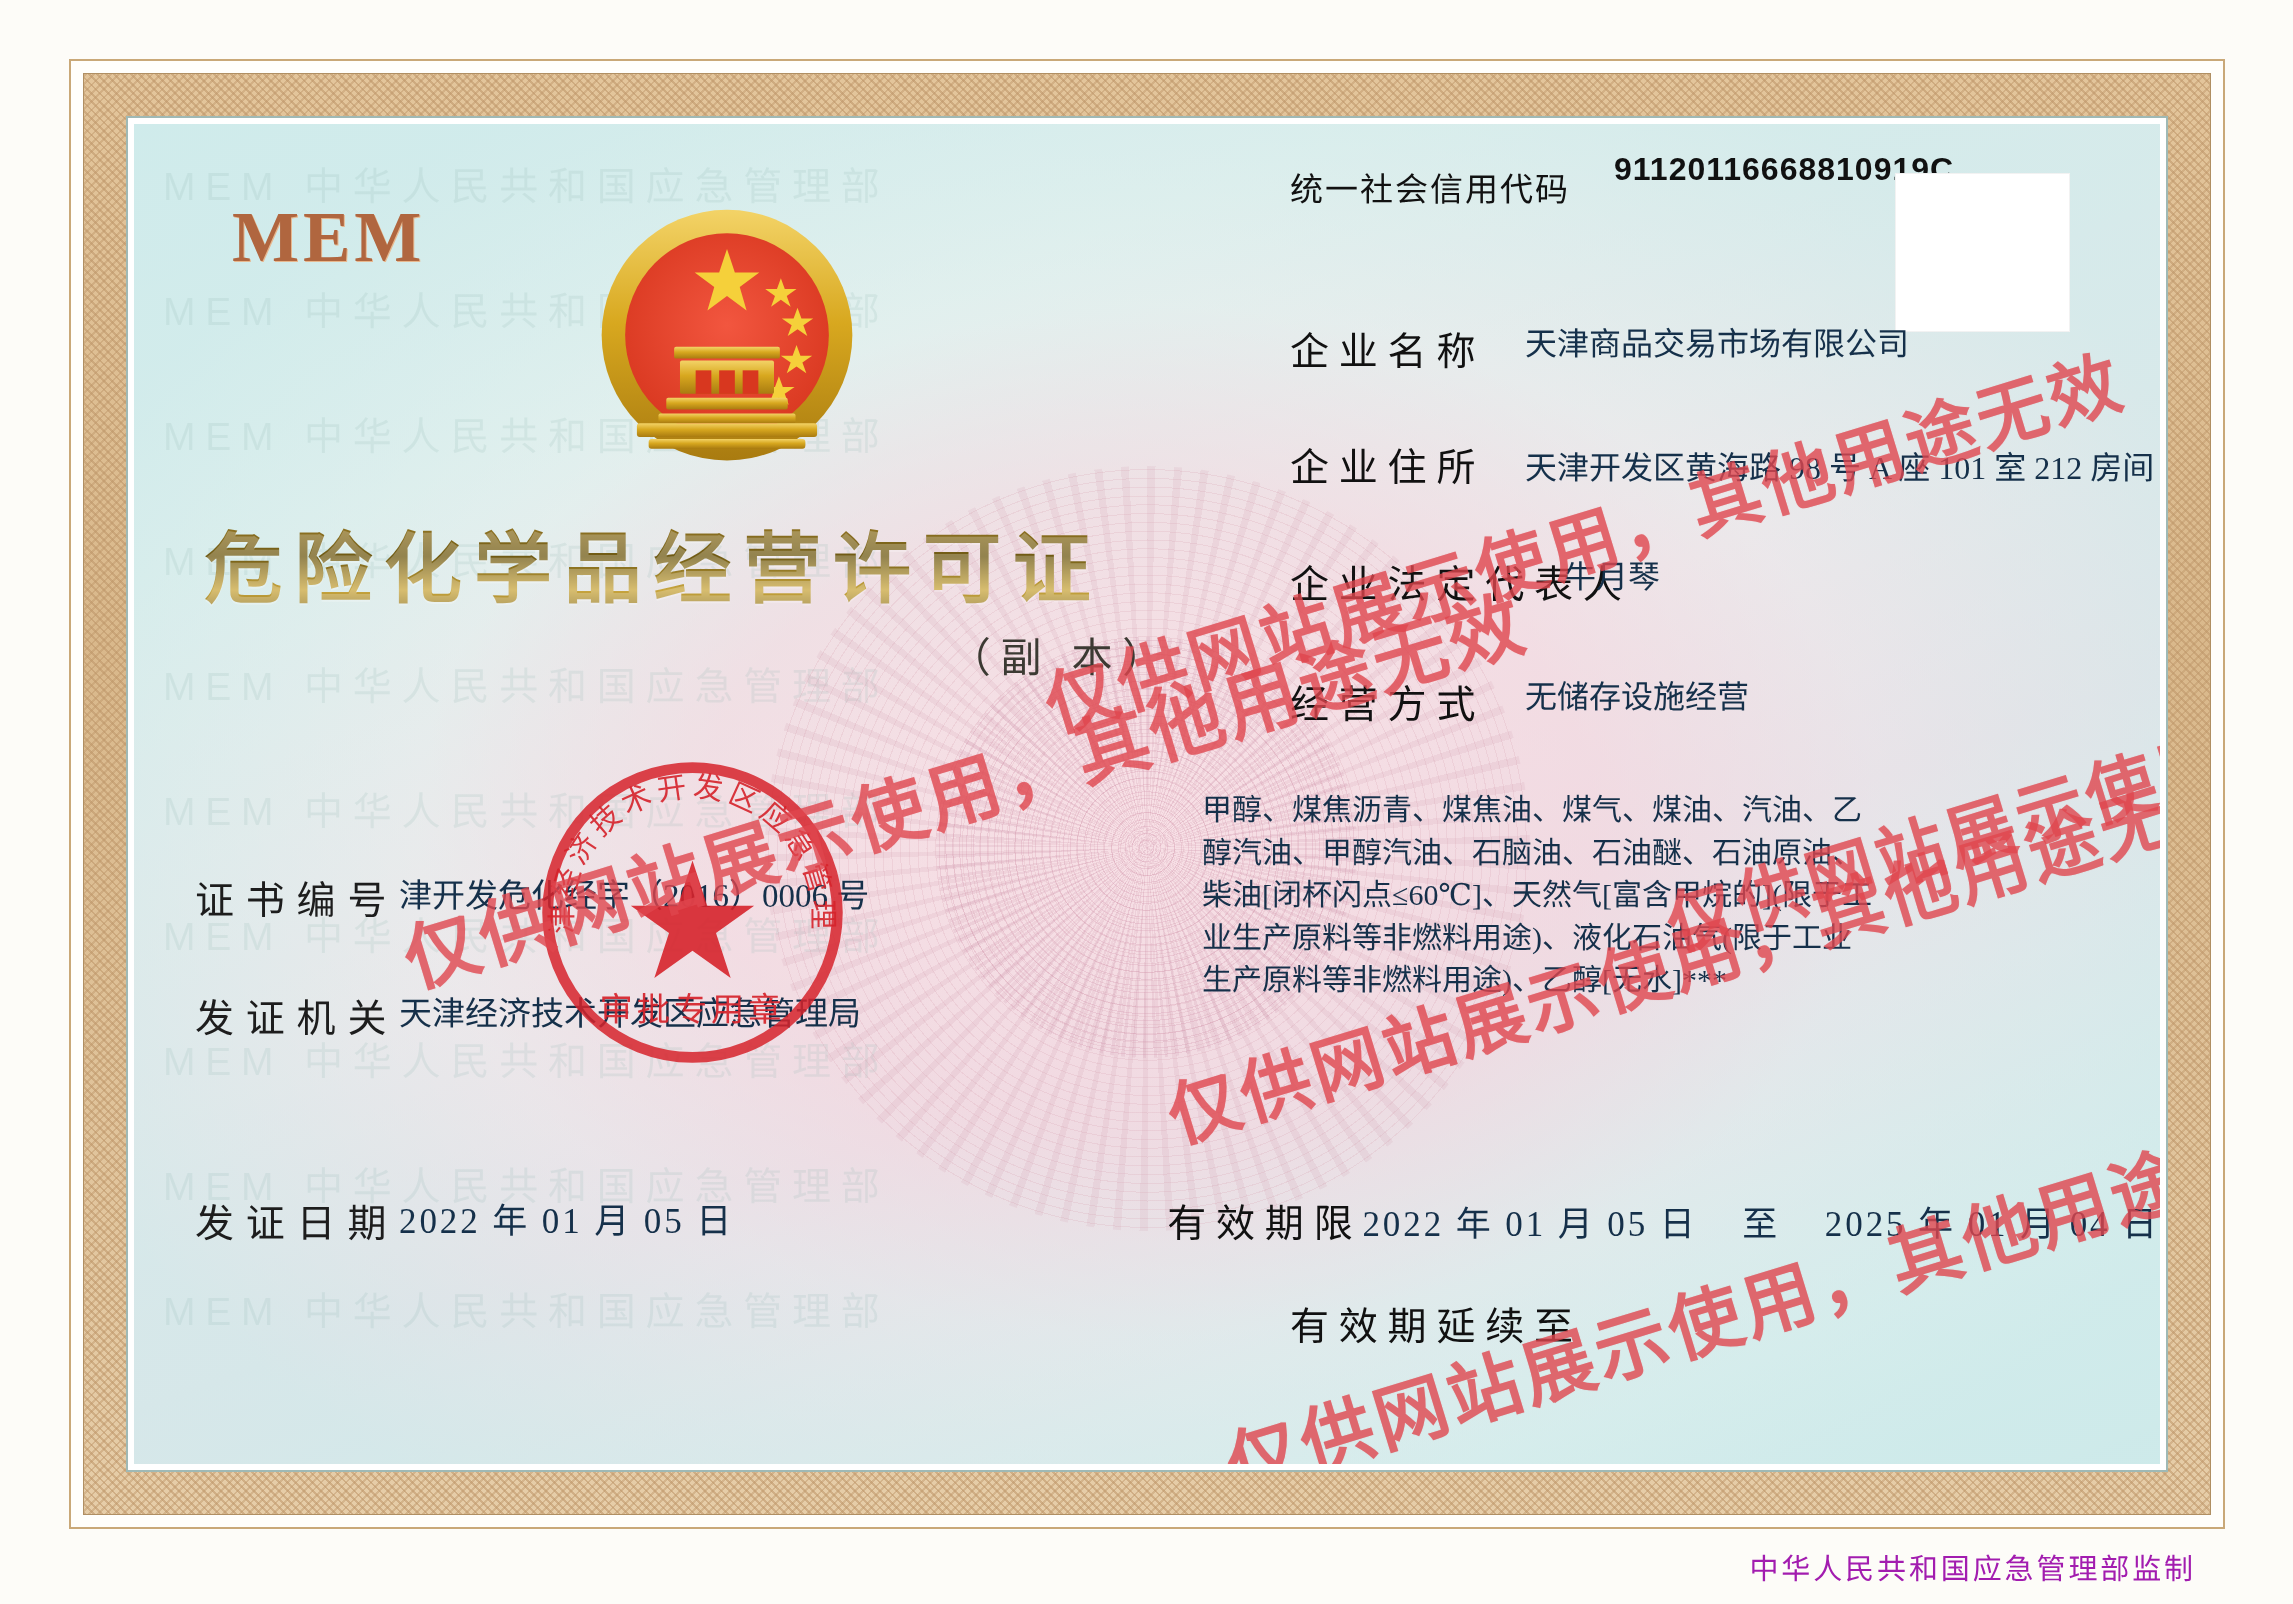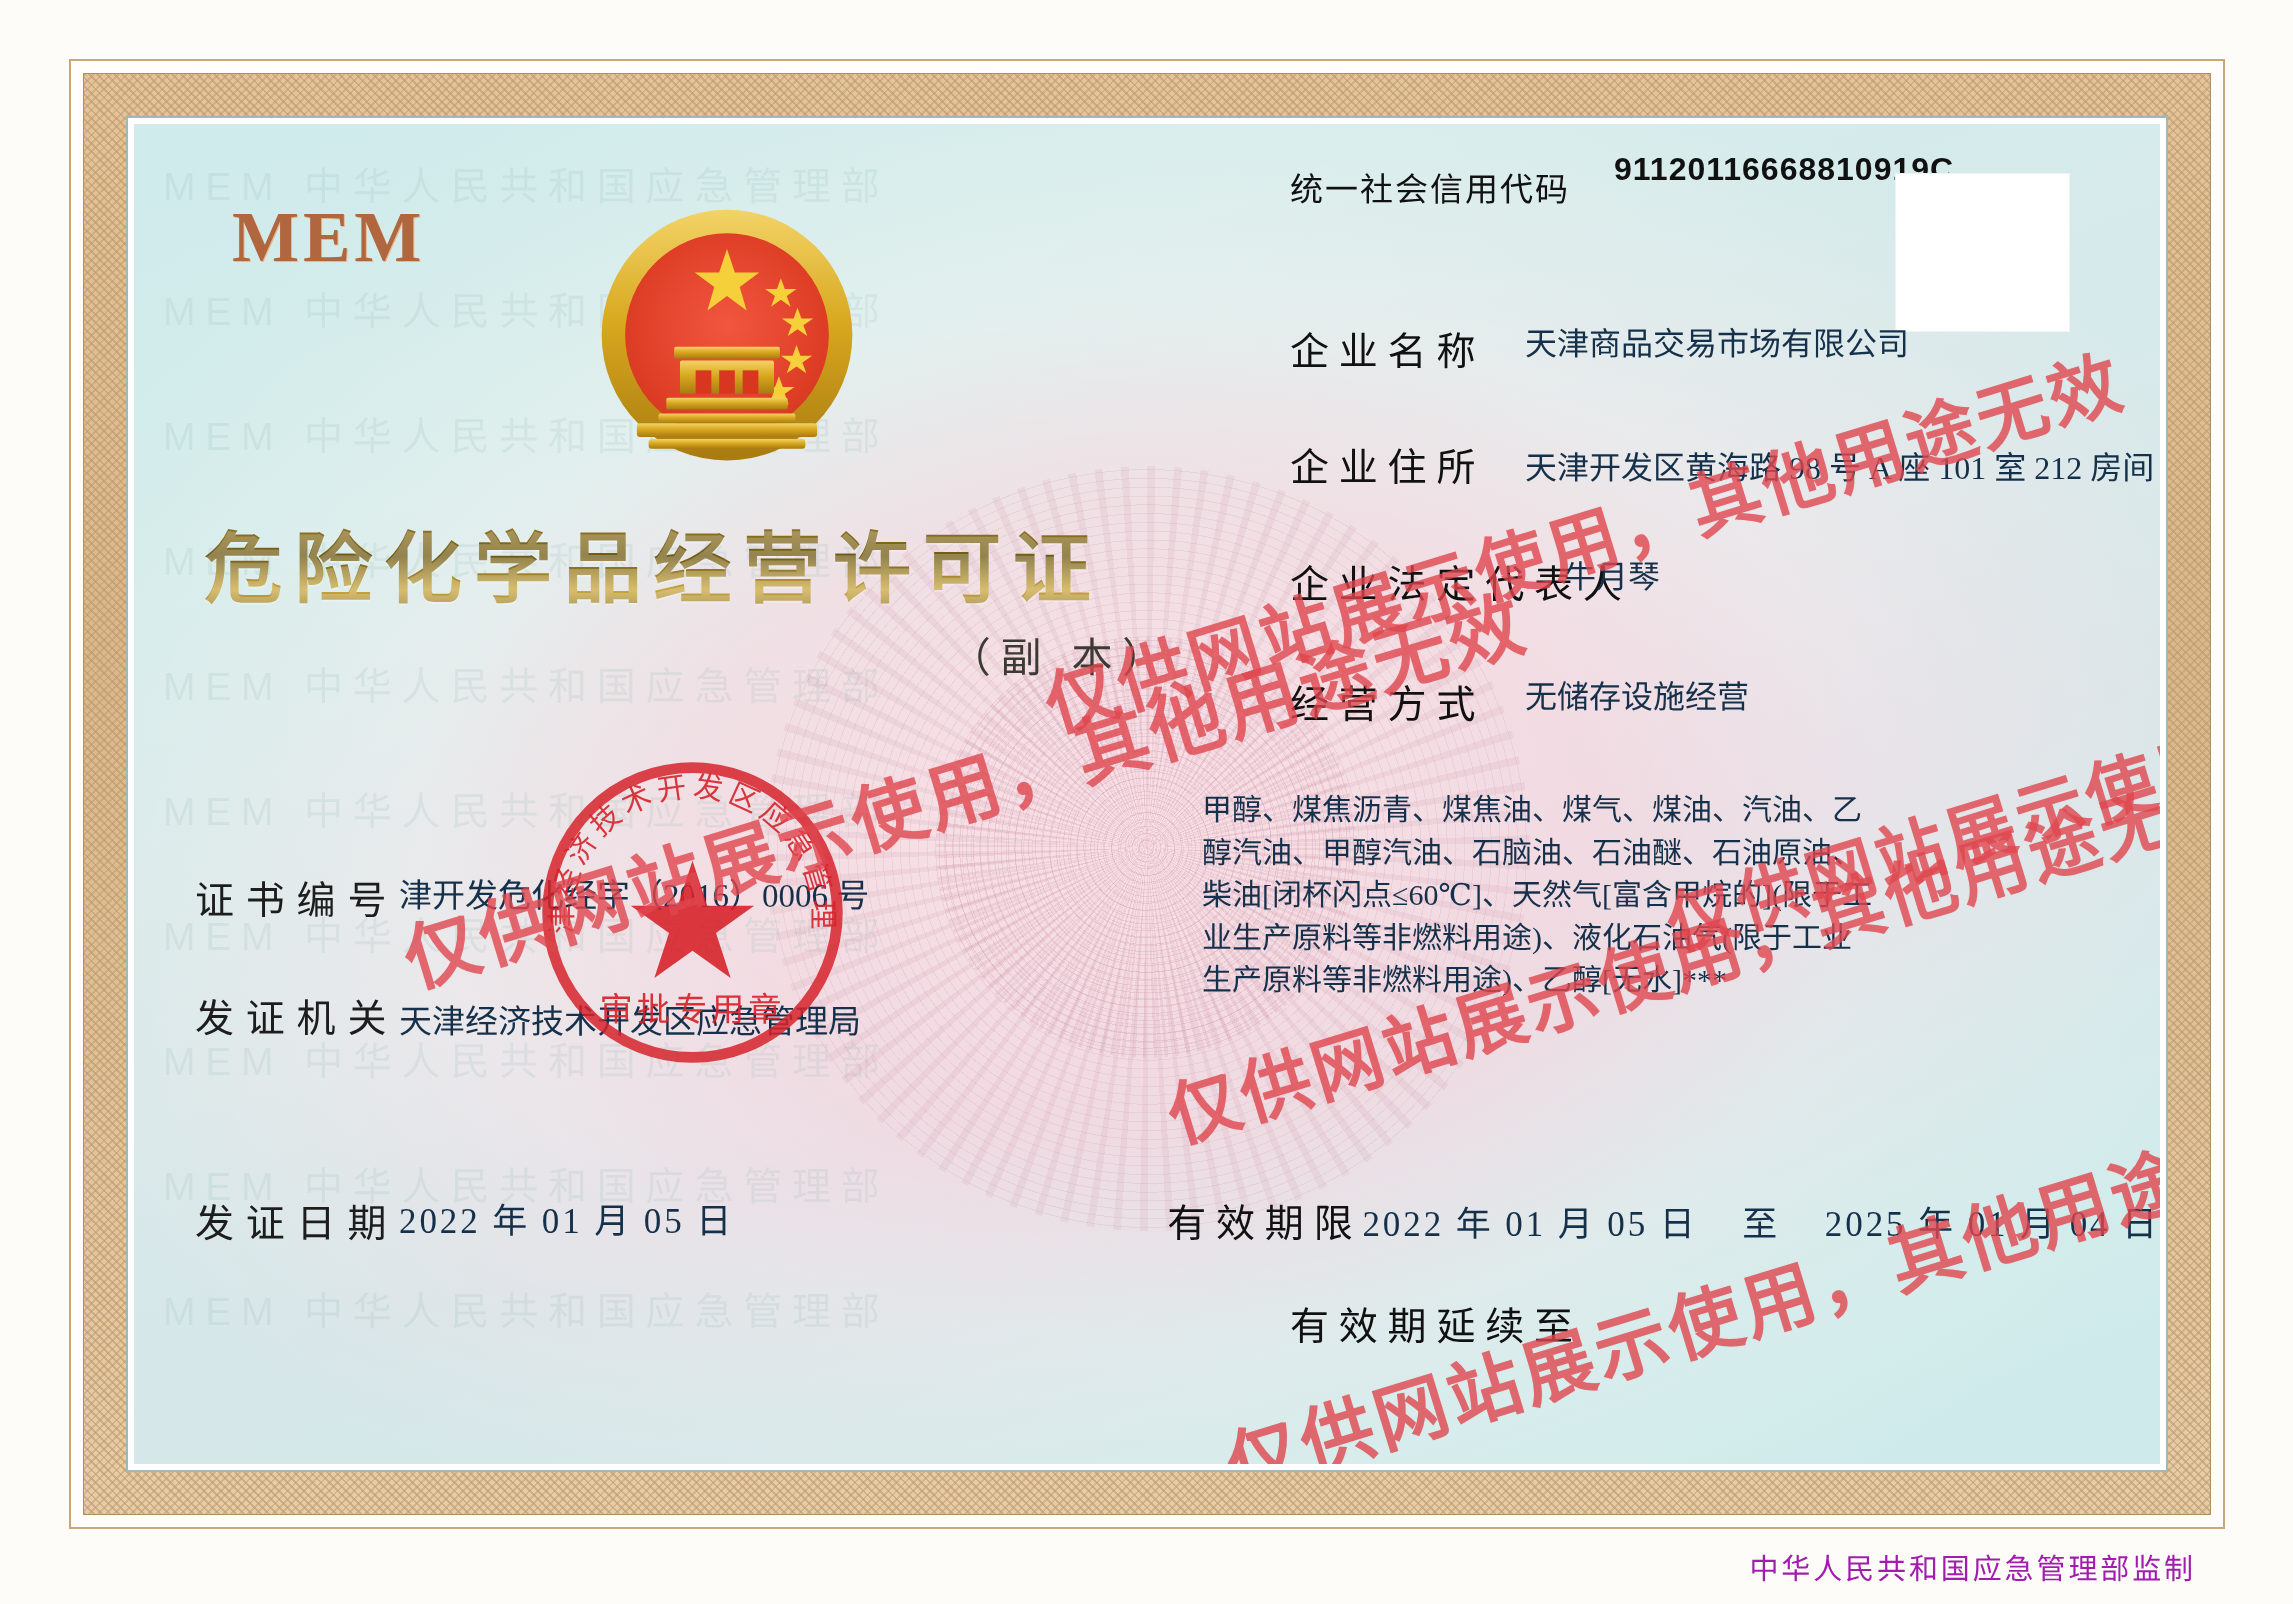--- a/index.html
+++ b/index.html
@@ -265,21 +265,21 @@
     </div>
 
     <div class="main-title">危险化学品经营许可证</div>
     <div class="sub-title">（副 本）</div>
 
     <div class="left-row" style="top:745px; left:0;">
       <div class="left-label">证书编号</div>
       <div class="left-value">津开发危化经字（2016）0006 号</div>
     </div>
 
-    <div class="left-row" style="top:863px; left:0;align-items:flex-end;">
+    <div class="left-row" style="top:863px; left:0;">
       <div class="left-label">发证机关</div>
       <div class="left-value">天津经济技术开发区应急管理局</div>
     </div>
 
     <div class="seal">
       <svg viewBox="0 0 330 330" xmlns="http://www.w3.org/2000/svg">
         <defs>
           <path id="arcpath" d="M 42,170 A 123,123 0 1 1 288,170" fill="none"></path>
         </defs>
         <circle cx="165" cy="165" r="148" fill="none" stroke="#d6232b" stroke-width="11" opacity=".85"></circle>

